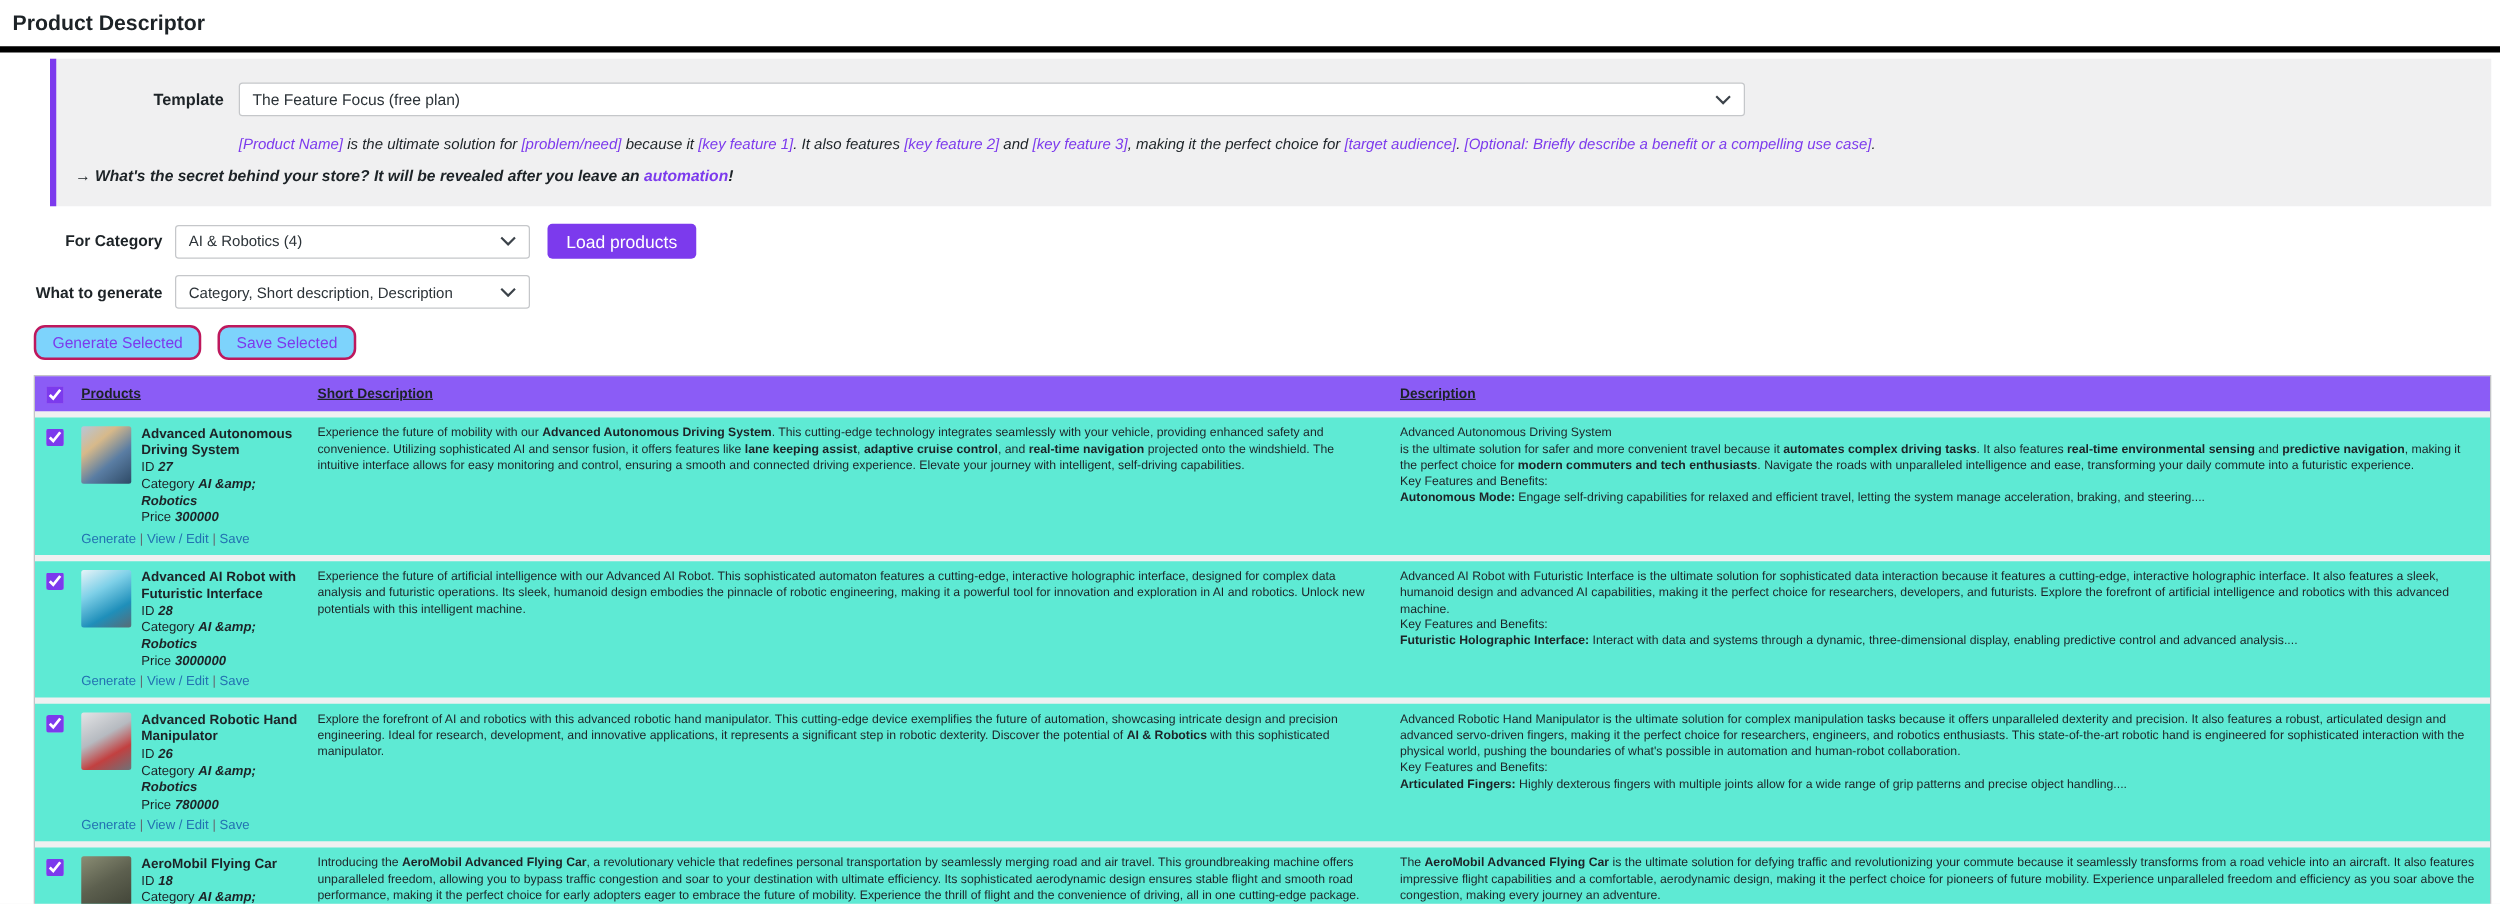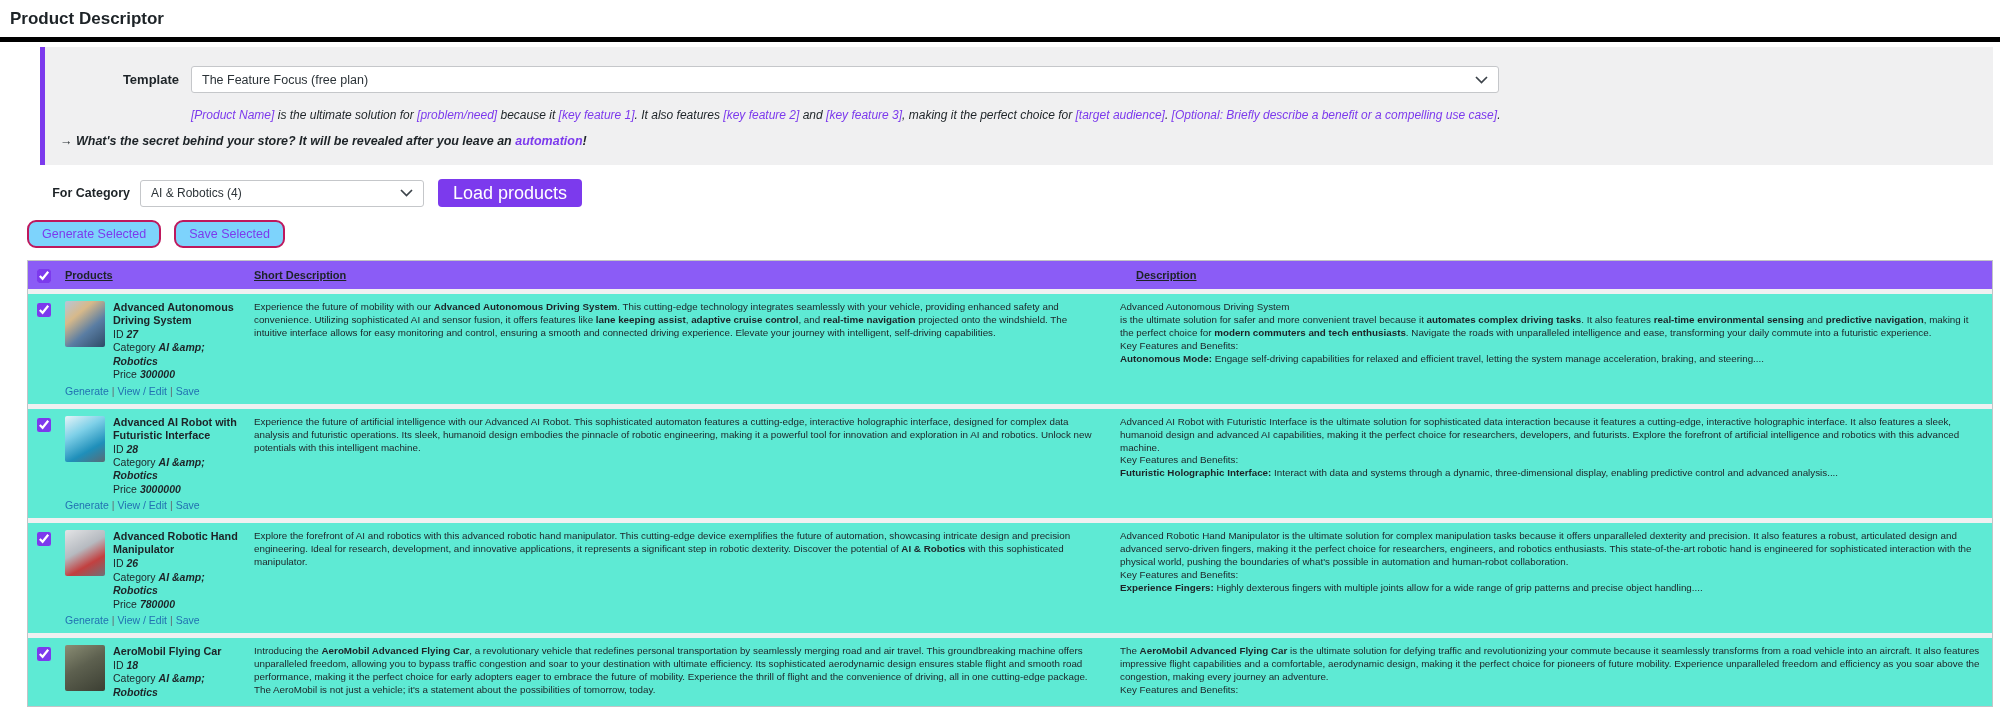--- a/index.html
+++ b/index.html
@@ -18,50 +18,50 @@
     border-left: 5px solid #7c3aed; padding: 19px 12px 17px 12px;
   }
   .tpl-row { display: flex; align-items: center; }
   .tpl-label { width: 122px; text-align: right; margin-right: 12px; font-weight: 700; font-size: 13px; }
   .select {
     background: #fff; border: 1px solid #c5c7ca; border-radius: 3px; height: 27px;
     display: flex; align-items: center; justify-content: space-between;
     padding: 0 10px; font-size: 12.5px; color: #2c3338; cursor: pointer;
   }
   .select svg { flex: none; margin-left: 8px; }
-  .tpl-select { width: 1308px; }
+  .tpl-select { width: 1205px; }
   .tpl-preview { margin: 15px 0 0 134px; font-style: italic; font-size: 12px; }
   .tpl-preview .ph { color: #7c3aed; }
   .tpl-note { margin: 12px 0 0 3px; font-style: italic; font-weight: 700; font-size: 12.5px; }
   .tpl-note a { color: #7c3aed; text-decoration: none; cursor: pointer; }
 
   
   .controls { margin-top: 14px; }
   .ctl-row { display: flex; align-items: center; margin-bottom: 13px; }
   .ctl-label { width: 130px; text-align: right; font-weight: 700; font-size: 12.5px; }
   .ctl-select { width: 284px; margin-left: 10px; font-size: 12px; }
   .btn-primary {
     margin-left: 14px; height: 28px; padding: 0 15px;
     background: #7c3aed; color: #fff; border: none; border-radius: 4px;
-    font-size: 18px; font-family: inherit; cursor: pointer;
+    font-size: 14px; font-family: inherit; cursor: pointer;
   }
   .actions { margin: 5px 0 0 27px; display: flex; gap: 13px; }
   .btn-outline {
     height: 28px; padding: 0 13px; background: #7dd3fc; color: #7c3aed;
     border: 2px solid #be185d; border-radius: 9px;
     font-size: 12.5px; font-family: inherit; cursor: pointer;
   }
 
   
   .ptable { margin: 12px 7px 0 27px; border: 1px solid #c3c4c7; background: #f0f0f1; }
   .thead, .trow { display: grid; grid-template-columns: 33px 188px 864px 1fr; }
   .thead { background: #8b5cf6; height: 28px; align-items: center; font-weight: 700; font-size: 11px; text-decoration: underline; }
   .th-products { padding-left: 4px; }
   .th-short { padding-left: 5px; }
-  .th-desc { padding-left: 7px; margin-left: 16px; }
+  .th-desc { padding-left: 7px; }
   .trow { background: #5eead4; margin-top: 5px; padding: 7px 0 7px 0; }
   .col-check { padding: 2px 0 0 9px; }
   input[type=checkbox] { width: 14px; height: 14px; accent-color: #7c3aed; margin: 0; cursor: pointer; }
   .thead input[type=checkbox] { vertical-align: middle; }
 
   .col-prod { padding: 0 8px 0 4px; font-size: 10.5px; }
   .prod-top { display: flex; }
   .thumb { width: 40px; height: 46px; border-radius: 2px; flex: none; margin-right: 8px; }
   .thumb-0 { background: linear-gradient(140deg,#b8c6d8 0%,#d7b98a 30%,#5a7da3 62%,#2e4a66 100%); }
   .thumb-1 { background: linear-gradient(150deg,#e8f4f8 0%,#7ed0e8 35%,#1f8fba 70%,#5a6b74 100%); }
@@ -104,20 +104,29 @@
   <div class="ctl-row">
     <div class="ctl-label">For Category</div>
     <div class="select ctl-select">
       <span>AI &amp; Robotics (4)</span>
       <svg width="13" height="8" viewBox="0 0 13 8">
           <path d="M1 1l5.5 5.5L12 1" fill="none" stroke="#3c434a" stroke-width="1.7"></path>
         </svg>
     </div>
     <button class="btn-primary">Load products</button>
   </div>
+  <div class="ctl-row">
+    <div class="ctl-label">What to generate</div>
+    <div class="select ctl-select">
+      <span>Category, Short description, Description</span>
+      <svg width="13" height="8" viewBox="0 0 13 8">
+          <path d="M1 1l5.5 5.5L12 1" fill="none" stroke="#3c434a" stroke-width="1.7"></path>
+        </svg>
+    </div>
+  </div>
 </div>
 
 <div class="actions">
   <button class="btn-outline">Generate Selected</button>
   <button class="btn-outline">Save Selected</button>
 </div>
 
 <div class="ptable">
   <div class="thead">
     <div class="col-check"><input type="checkbox" checked="" style=""></div>
@@ -183,21 +192,21 @@
           <div><span>Price</span><span class="pv">780000</span></div>
         </div>
       </div>
       <div class="plinks">
         <a>Generate</a><span class="sep">|</span><a>View / Edit</a><span class="sep">|</span><a>Save</a>
       </div>
     </div>
     <div class="cell-short rich"><span>Explore the forefront of AI and robotics with this advanced robotic hand manipulator. This cutting-edge device exemplifies the future of automation, showcasing intricate design and precision engineering. Ideal for research, development, and innovative applications, it represents a significant step in robotic dexterity. Discover the potential of </span><span class="b">AI &amp; Robotics</span><span> with this sophisticated manipulator.</span></div>
     <div class="cell-desc rich"><span>Advanced Robotic Hand Manipulator is the ultimate solution for complex manipulation tasks because it offers unparalleled dexterity and precision. It also features a robust, articulated design and advanced servo-driven fingers, making it the perfect choice for researchers, engineers, and robotics enthusiasts. This state-of-the-art robotic hand is engineered for sophisticated interaction with the physical world, pushing the boundaries of what's possible in automation and human-robot collaboration.
 Key Features and Benefits:
-</span><span class="b">Experience Fingers:</span><span> Highly dexterous fingers with multiple joints allow for a wide range of grip patterns and precise object handling....</span></div>
+</span><span class="b">Articulated Fingers:</span><span> Highly dexterous fingers with multiple joints allow for a wide range of grip patterns and precise object handling....</span></div>
   </div>
 
   <div class="trow">
     <div class="col-check"><input type="checkbox" checked="" style=""></div>
     <div class="col-prod">
       <div class="prod-top">
         <div class="thumb thumb-3"></div>
         <div class="pinfo">
           <div class="ptitle">AeroMobil Flying Car</div>
           <div><span>ID</span><span class="pv">18</span></div>

